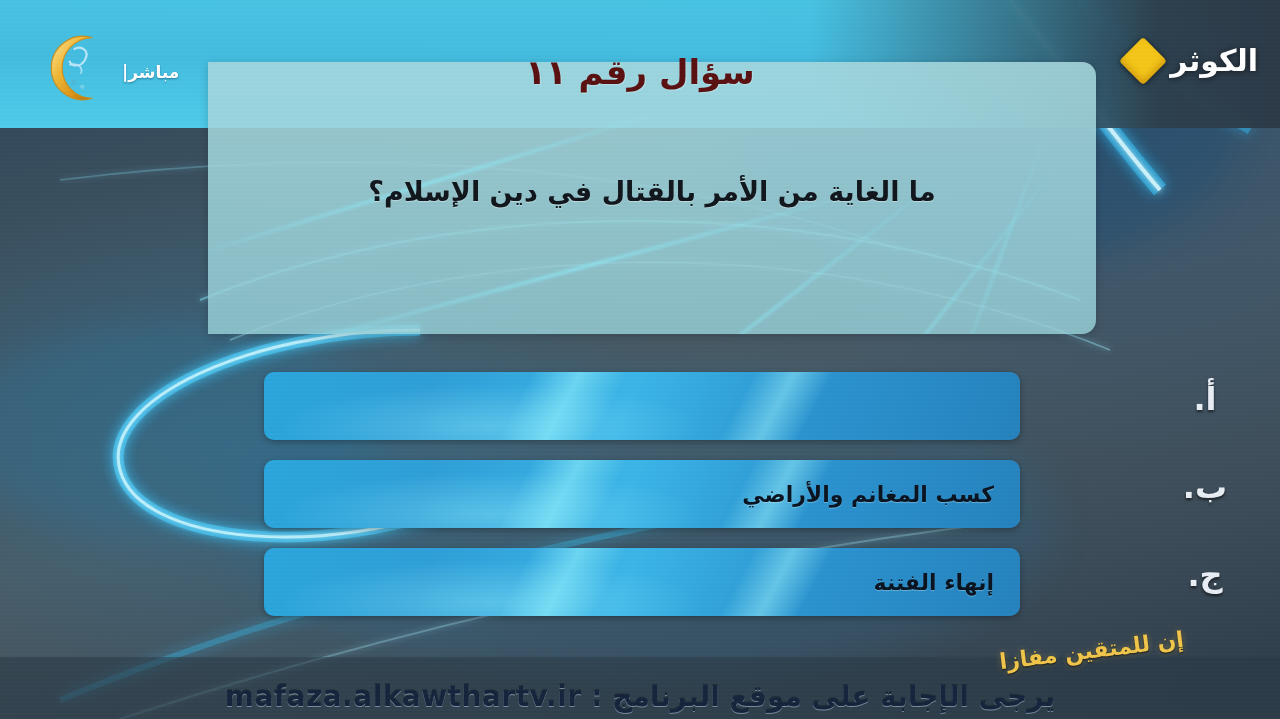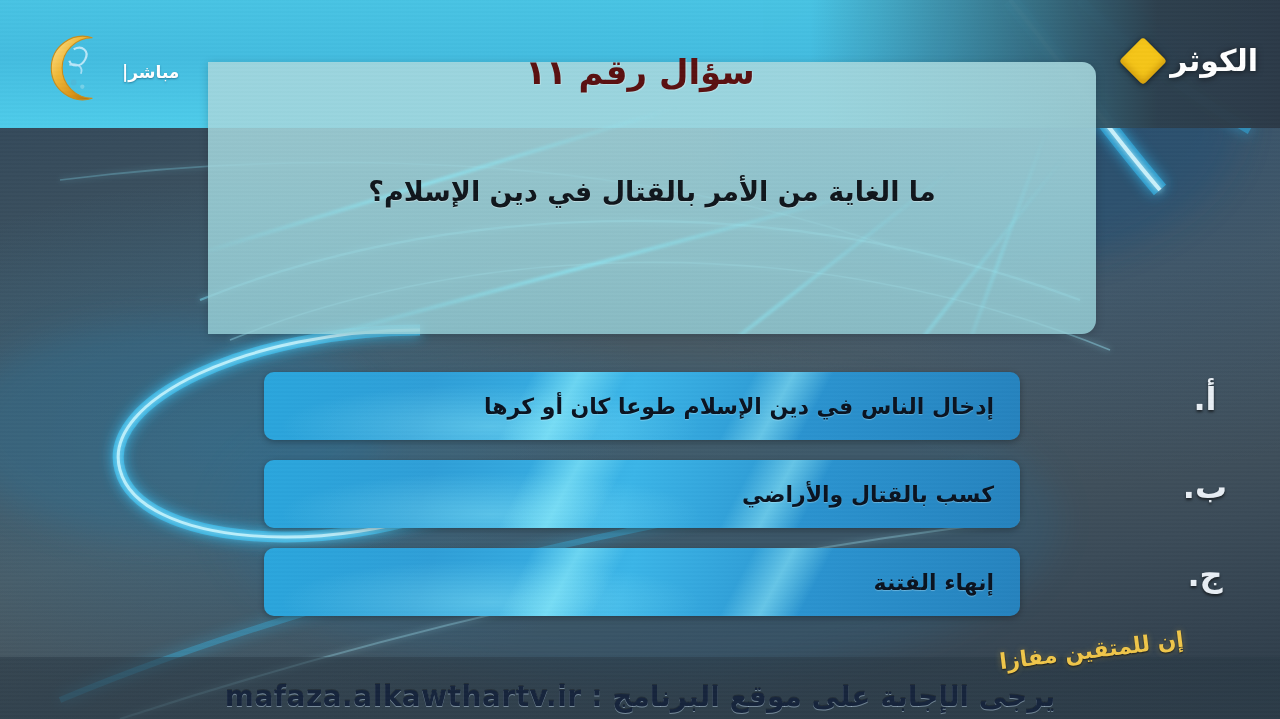--- a/index.html
+++ b/index.html
@@ -249,29 +249,28 @@
   </div>
 
   <div class="q-header">سؤال رقم ١١</div>
   <div class="question-text">ما الغاية من الأمر بالقتال في دين الإسلام؟</div>
 
   <div class="answers">
 
     <div class="answer-row">
       <div class="answer-box">
         <span class="sheen"></span>
-        <span class="answer-text">إدخال الناس في دين الإسلام طوعا كان أو كرها</span>
       </div>
       <div class="answer-letter">أ.</div>
     </div>
 
     <div class="answer-row">
       <div class="answer-box">
         <span class="sheen"></span>
-        <span class="answer-text">كسب بالقتال والأراضي</span>
+        <span class="answer-text">كسب المغانم والأراضي</span>
       </div>
       <div class="answer-letter">ب.</div>
     </div>
 
     <div class="answer-row">
       <div class="answer-box">
         <span class="sheen"></span>
         <span class="answer-text">إنهاء الفتنة</span>
       </div>
       <div class="answer-letter">ج.</div>

